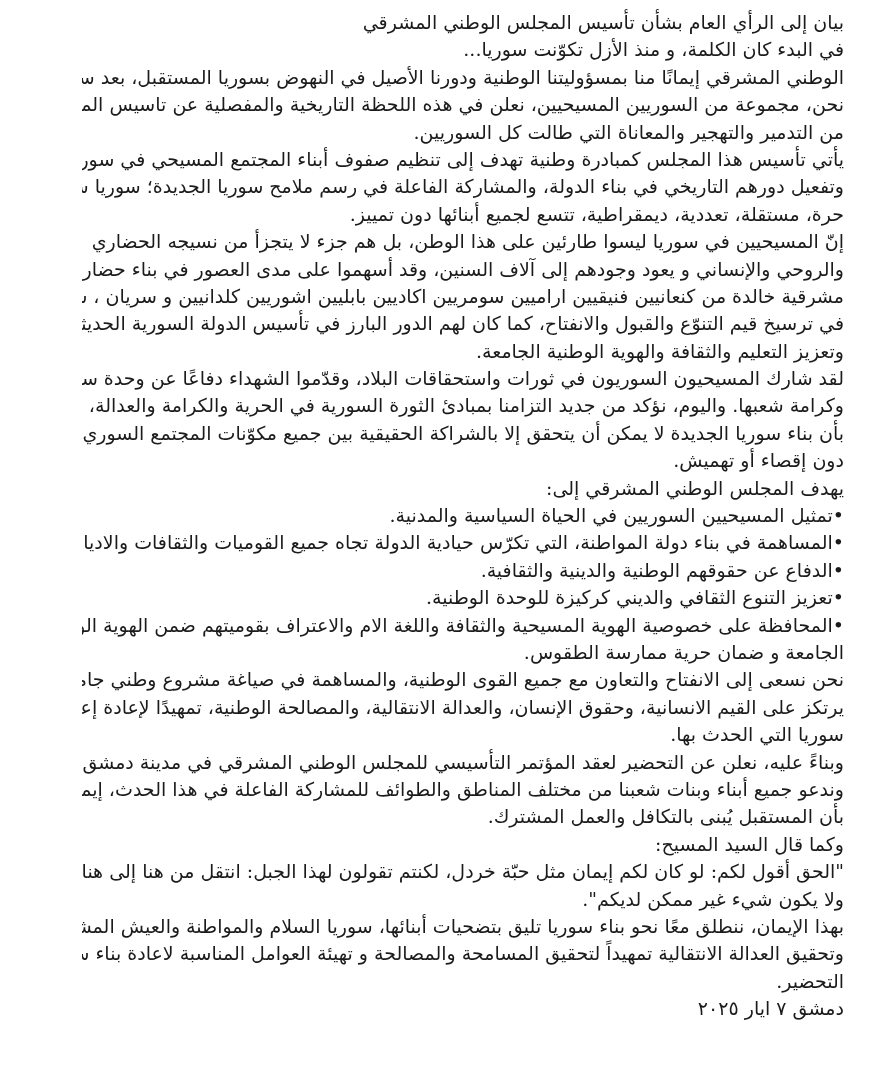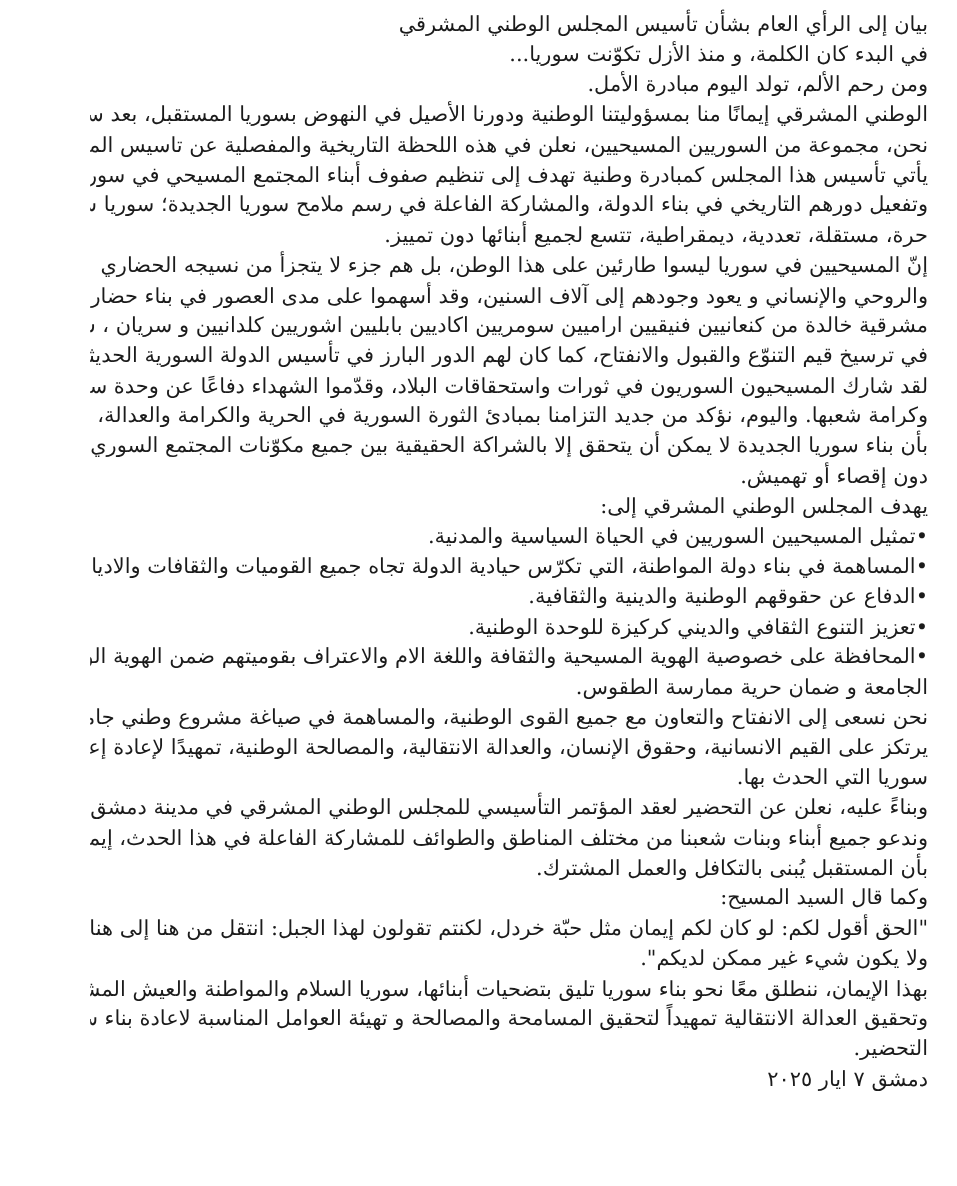--- a/index.html
+++ b/index.html
@@ -26,30 +26,31 @@
     white-space: nowrap;
     height: 27.4px;
   }
 </style>
 </head>
 <body>
 
 <div class="page">
   <div class="line">بيان إلى الرأي العام بشأن تأسيس المجلس الوطني المشرقي</div>
   <div class="line">في البدء كان الكلمة، و منذ الأزل تكوّنت سوريا...</div>
-  <div class="line">ومن رحم الألم، تولد اليوم مبادرة الأمل.</div>
   <div class="line">الوطني المشرقي إيمانًا منا بمسؤوليتنا الوطنية ودورنا الأصيل في النهوض بسوريا المستقبل، بعد سنوات</div>
   <div class="line">نحن، مجموعة من السوريين المسيحيين، نعلن في هذه اللحظة التاريخية والمفصلية عن  تاسيس المجلس</div>
+  <div class="line">من التدمير والتهجير والمعاناة التي طالت كل السوريين.</div>
   <div class="line">يأتي تأسيس هذا المجلس كمبادرة وطنية تهدف إلى تنظيم صفوف أبناء المجتمع المسيحي في سوريا،</div>
   <div class="line">وتفعيل دورهم التاريخي في بناء الدولة، والمشاركة الفاعلة في رسم ملامح سوريا الجديدة؛ سوريا سيدة،</div>
   <div class="line">حرة، مستقلة، تعددية، ديمقراطية، تتسع لجميع أبنائها دون تمييز.</div>
   <div class="line">إنّ المسيحيين في سوريا ليسوا طارئين على هذا الوطن، بل هم جزء لا يتجزأ من نسيجه الحضاري</div>
   <div class="line">والروحي والإنساني و يعود وجودهم إلى آلاف السنين، وقد أسهموا على مدى العصور في بناء حضارات</div>
   <div class="line">مشرقية خالدة من كنعانيين فنيقيين اراميين سومريين اكاديين  بابليين اشوريين كلدانيين و سريان  ، ساهموا</div>
   <div class="line">في ترسيخ قيم التنوّع والقبول والانفتاح، كما كان لهم الدور البارز في تأسيس الدولة السورية الحديثة</div>
+  <div class="line">وتعزيز التعليم والثقافة والهوية الوطنية الجامعة.</div>
   <div class="line">لقد شارك المسيحيون السوريون في ثورات واستحقاقات البلاد، وقدّموا الشهداء دفاعًا عن وحدة سوريا</div>
   <div class="line">وكرامة شعبها. واليوم، نؤكد من جديد التزامنا بمبادئ الثورة السورية في الحرية والكرامة والعدالة، ونؤمن</div>
   <div class="line">بأن بناء سوريا الجديدة لا يمكن أن يتحقق إلا بالشراكة الحقيقية بين جميع مكوّنات المجتمع السوري، من</div>
   <div class="line">دون إقصاء أو تهميش.</div>
   <div class="line">يهدف المجلس الوطني المشرقي إلى:</div>
   <div class="line">•تمثيل المسيحيين السوريين في الحياة السياسية والمدنية.</div>
   <div class="line">•المساهمة في بناء دولة المواطنة، التي تكرّس حيادية الدولة تجاه جميع  القوميات والثقافات والاديان.</div>
   <div class="line">•الدفاع عن حقوقهم الوطنية والدينية والثقافية.</div>
   <div class="line">•تعزيز التنوع الثقافي والديني كركيزة للوحدة الوطنية.</div>
   <div class="line">•المحافظة على خصوصية الهوية المسيحية والثقافة واللغة الام والاعتراف بقوميتهم ضمن الهوية الوطنية</div>

